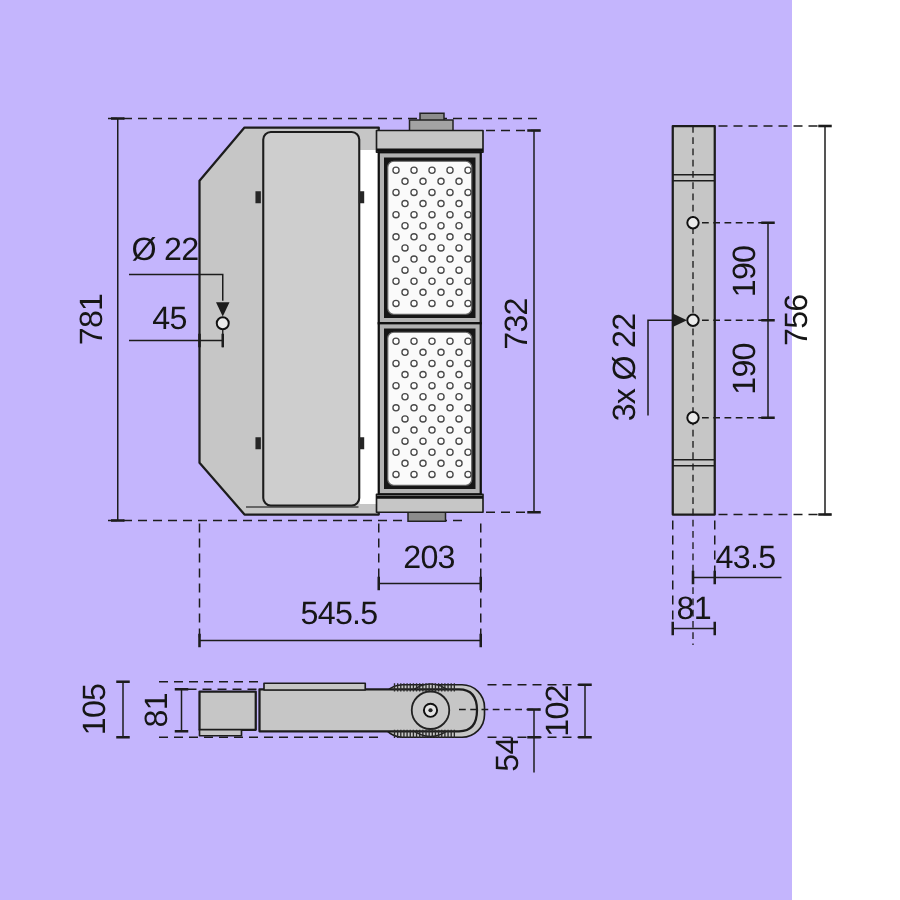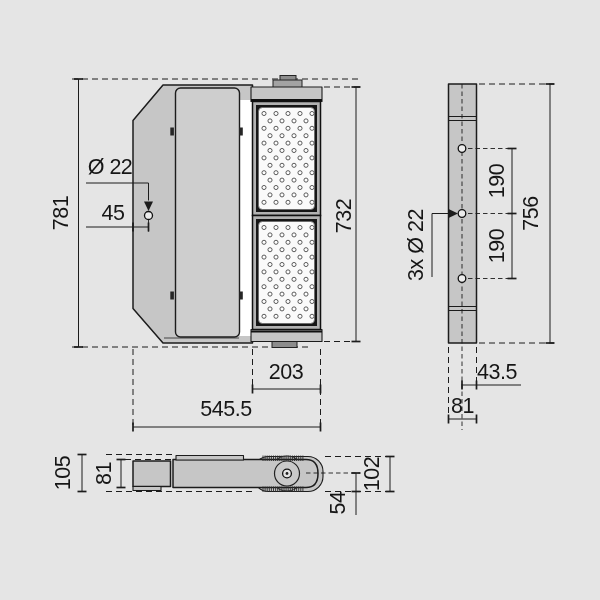--- a/index.html
+++ b/index.html
@@ -1,16 +1,16 @@
 <!DOCTYPE html>
 <html><head>
 <meta charset="utf-8">
 <style>
   html,body{margin:0;padding:0;background:#ffffff;}
-  .stage{width:600px;height:600px;background:#e5e5e5;position:relative;font-family:"Liberation Sans",sans-serif;}
+  .stage{width:528px;height:600px;background:#c4b5fd;position:relative;font-family:"Liberation Sans",sans-serif;}
   svg{display:block;}
   .body-fill{fill:#c6c6c6;stroke:#1c1c1c;stroke-width:1.5;stroke-linejoin:round;}
   .body-thin{fill:#c6c6c6;stroke:#1c1c1c;stroke-width:1.1;stroke-linejoin:round;}
   .panel-fill{fill:#cecece;stroke:#1c1c1c;stroke-width:1.4;}
   .plug{fill:#a3a3a3;stroke:#222;stroke-width:1;}
   .plug-dark{fill:#8c8c8c;stroke:#222;stroke-width:1;}
   .frame-rim{fill:#b2b2b2;stroke:#111;stroke-width:1.5;}
   .frame-dark{fill:#161616;}
   .led-panel{fill:#fafafa;stroke:#666;stroke-width:0.8;}
   .led{fill:#ffffff;stroke:#4a4a4a;stroke-width:0.9;}

